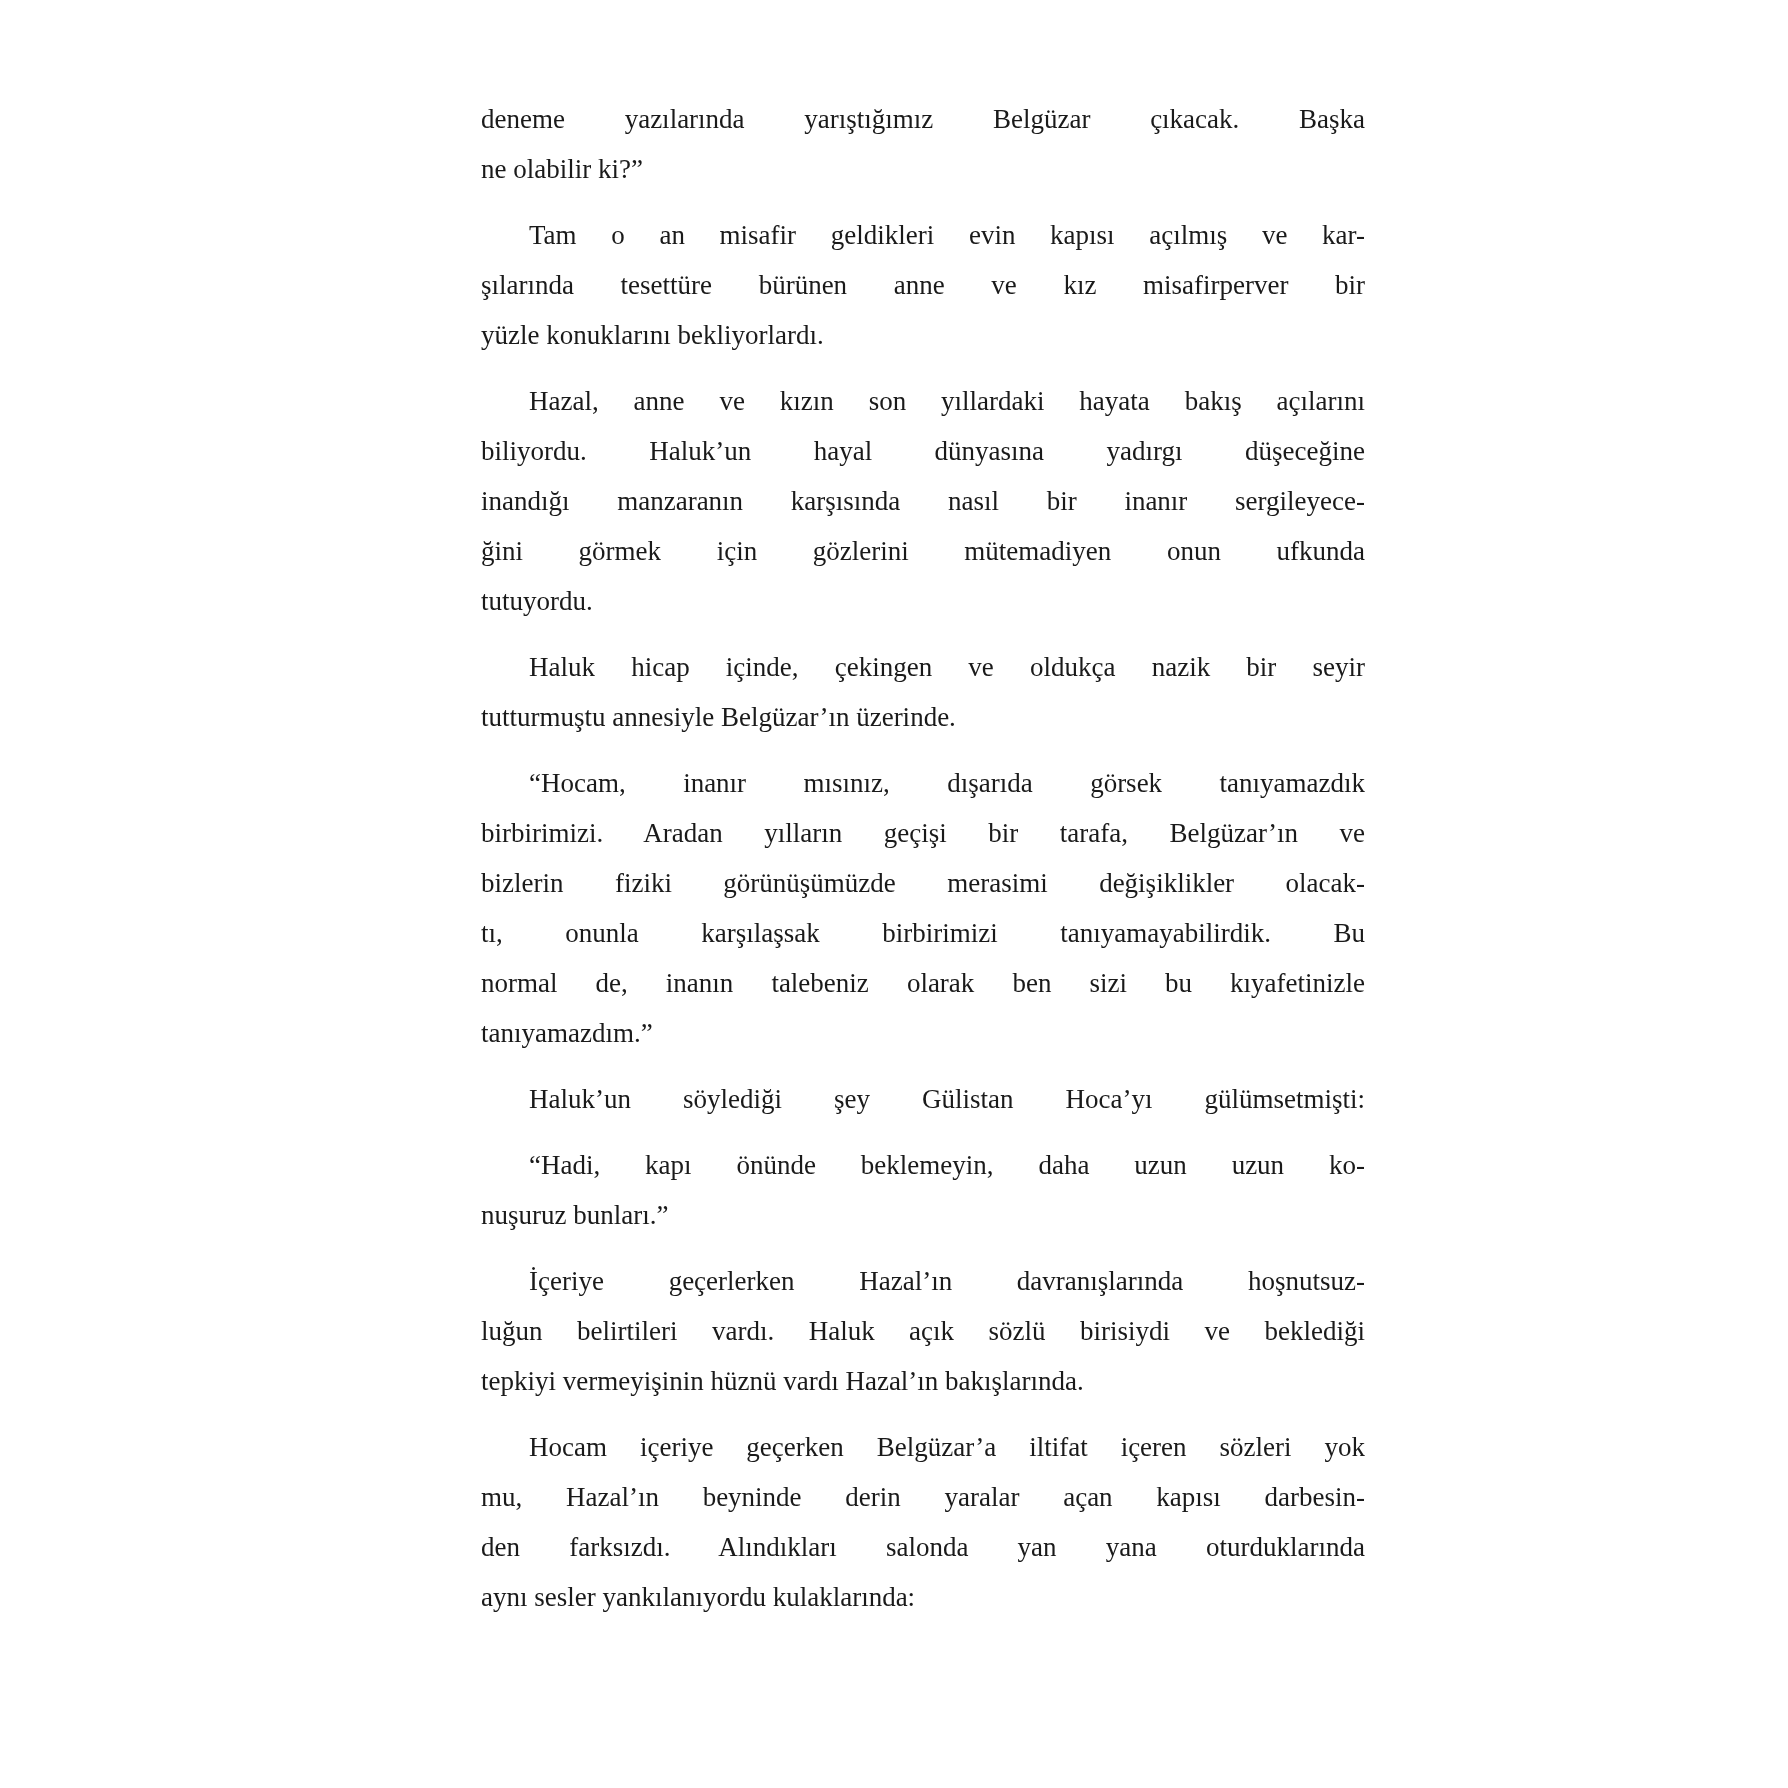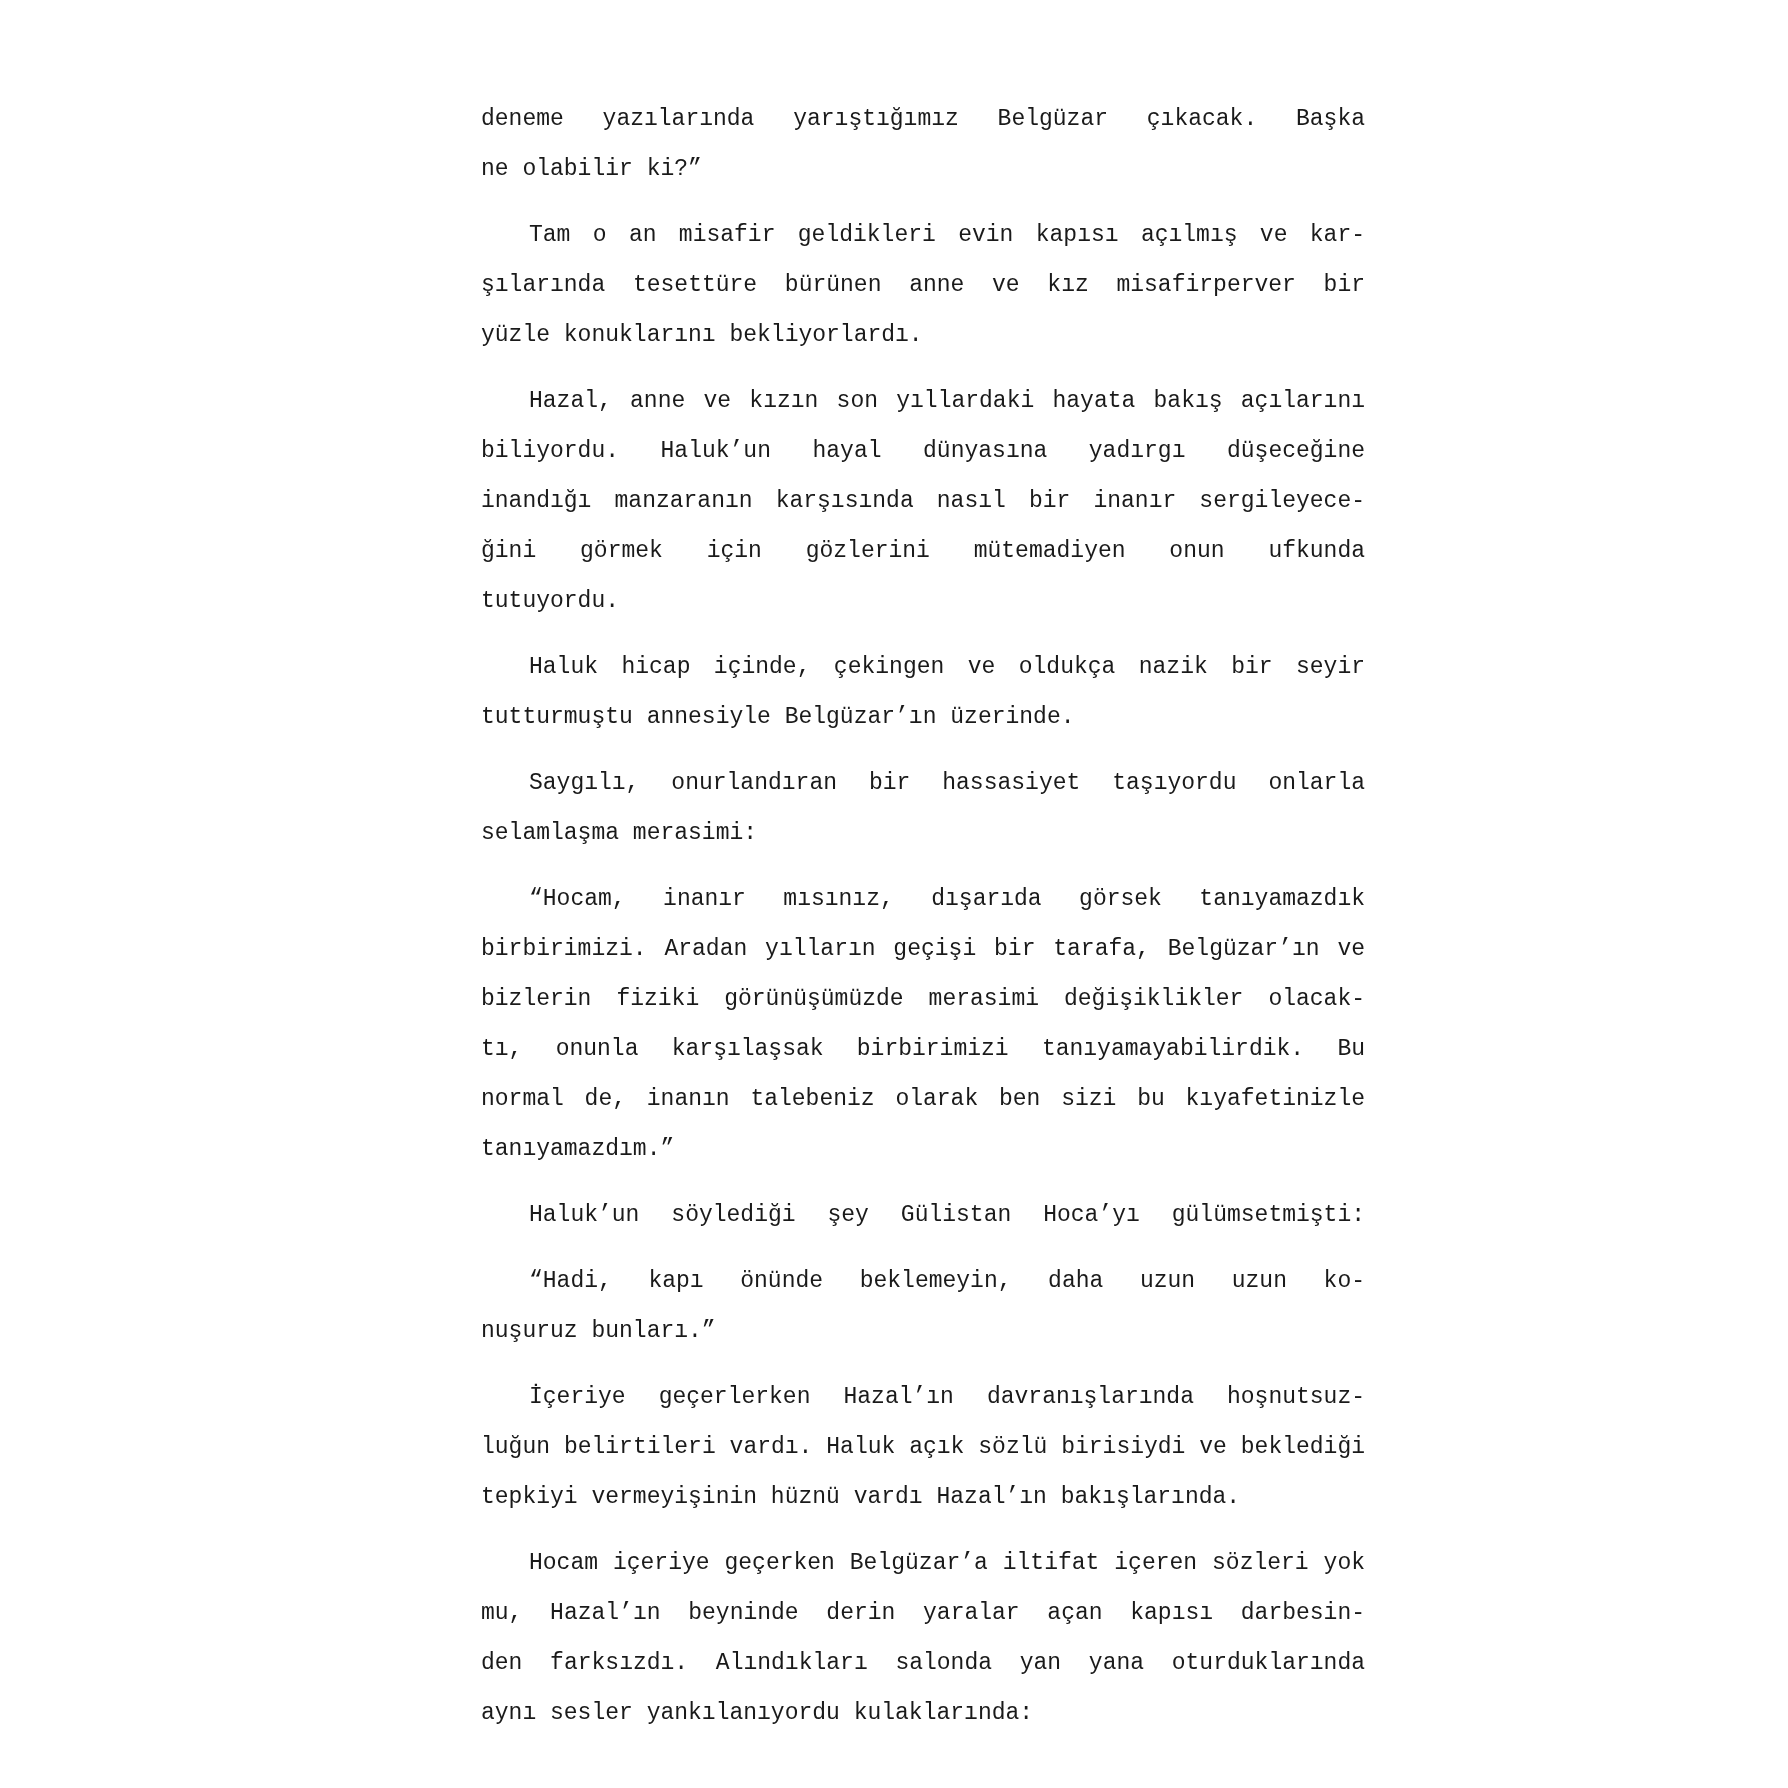--- a/index.html
+++ b/index.html
@@ -13,22 +13,22 @@
     height: 1788px;
     background: #ffffff;
     overflow: hidden;
   }
   .text-block {
     position: absolute;
     left: 481px;
     top: 94px;
     width: 884px;
     color: #1a1a1a;
-    font-family: Liberation Mono, monospace;
-    font-size: 23px;
+    font-family: Liberation Serif, serif;
+    font-size: 27px;
     line-height: 50px;
   }
   .para {
     margin: 16px 0 0 0;
   }
   .para:first-child {
     margin-top: 0;
   }
   .line {
     text-align: justify;
@@ -66,24 +66,20 @@
       <div class="line">inandığı manzaranın karşısında nasıl bir inanır sergileyece-</div>
       <div class="line">ğini görmek için gözlerini mütemadiyen onun ufkunda</div>
       <div class="line last">tutuyordu.</div>
     </div>
 
     <div class="para indent">
       <div class="line">Haluk hicap içinde, çekingen ve oldukça nazik bir seyir</div>
       <div class="line last">tutturmuştu annesiyle Belgüzar’ın üzerinde.</div>
     </div>
 
-    <div class="para indent">
-      <div class="line">Saygılı, onurlandıran bir hassasiyet taşıyordu onlarla</div>
-      <div class="line last">selamlaşma merasimi:</div>
-    </div>
 
     <div class="para indent">
       <div class="line">“Hocam, inanır mısınız, dışarıda görsek tanıyamazdık</div>
       <div class="line">birbirimizi. Aradan yılların geçişi bir tarafa, Belgüzar’ın ve</div>
       <div class="line">bizlerin fiziki görünüşümüzde merasimi değişiklikler olacak-</div>
       <div class="line">tı, onunla karşılaşsak birbirimizi tanıyamayabilirdik. Bu</div>
       <div class="line">normal de, inanın talebeniz olarak ben sizi bu kıyafetinizle</div>
       <div class="line last">tanıyamazdım.”</div>
     </div>
 

